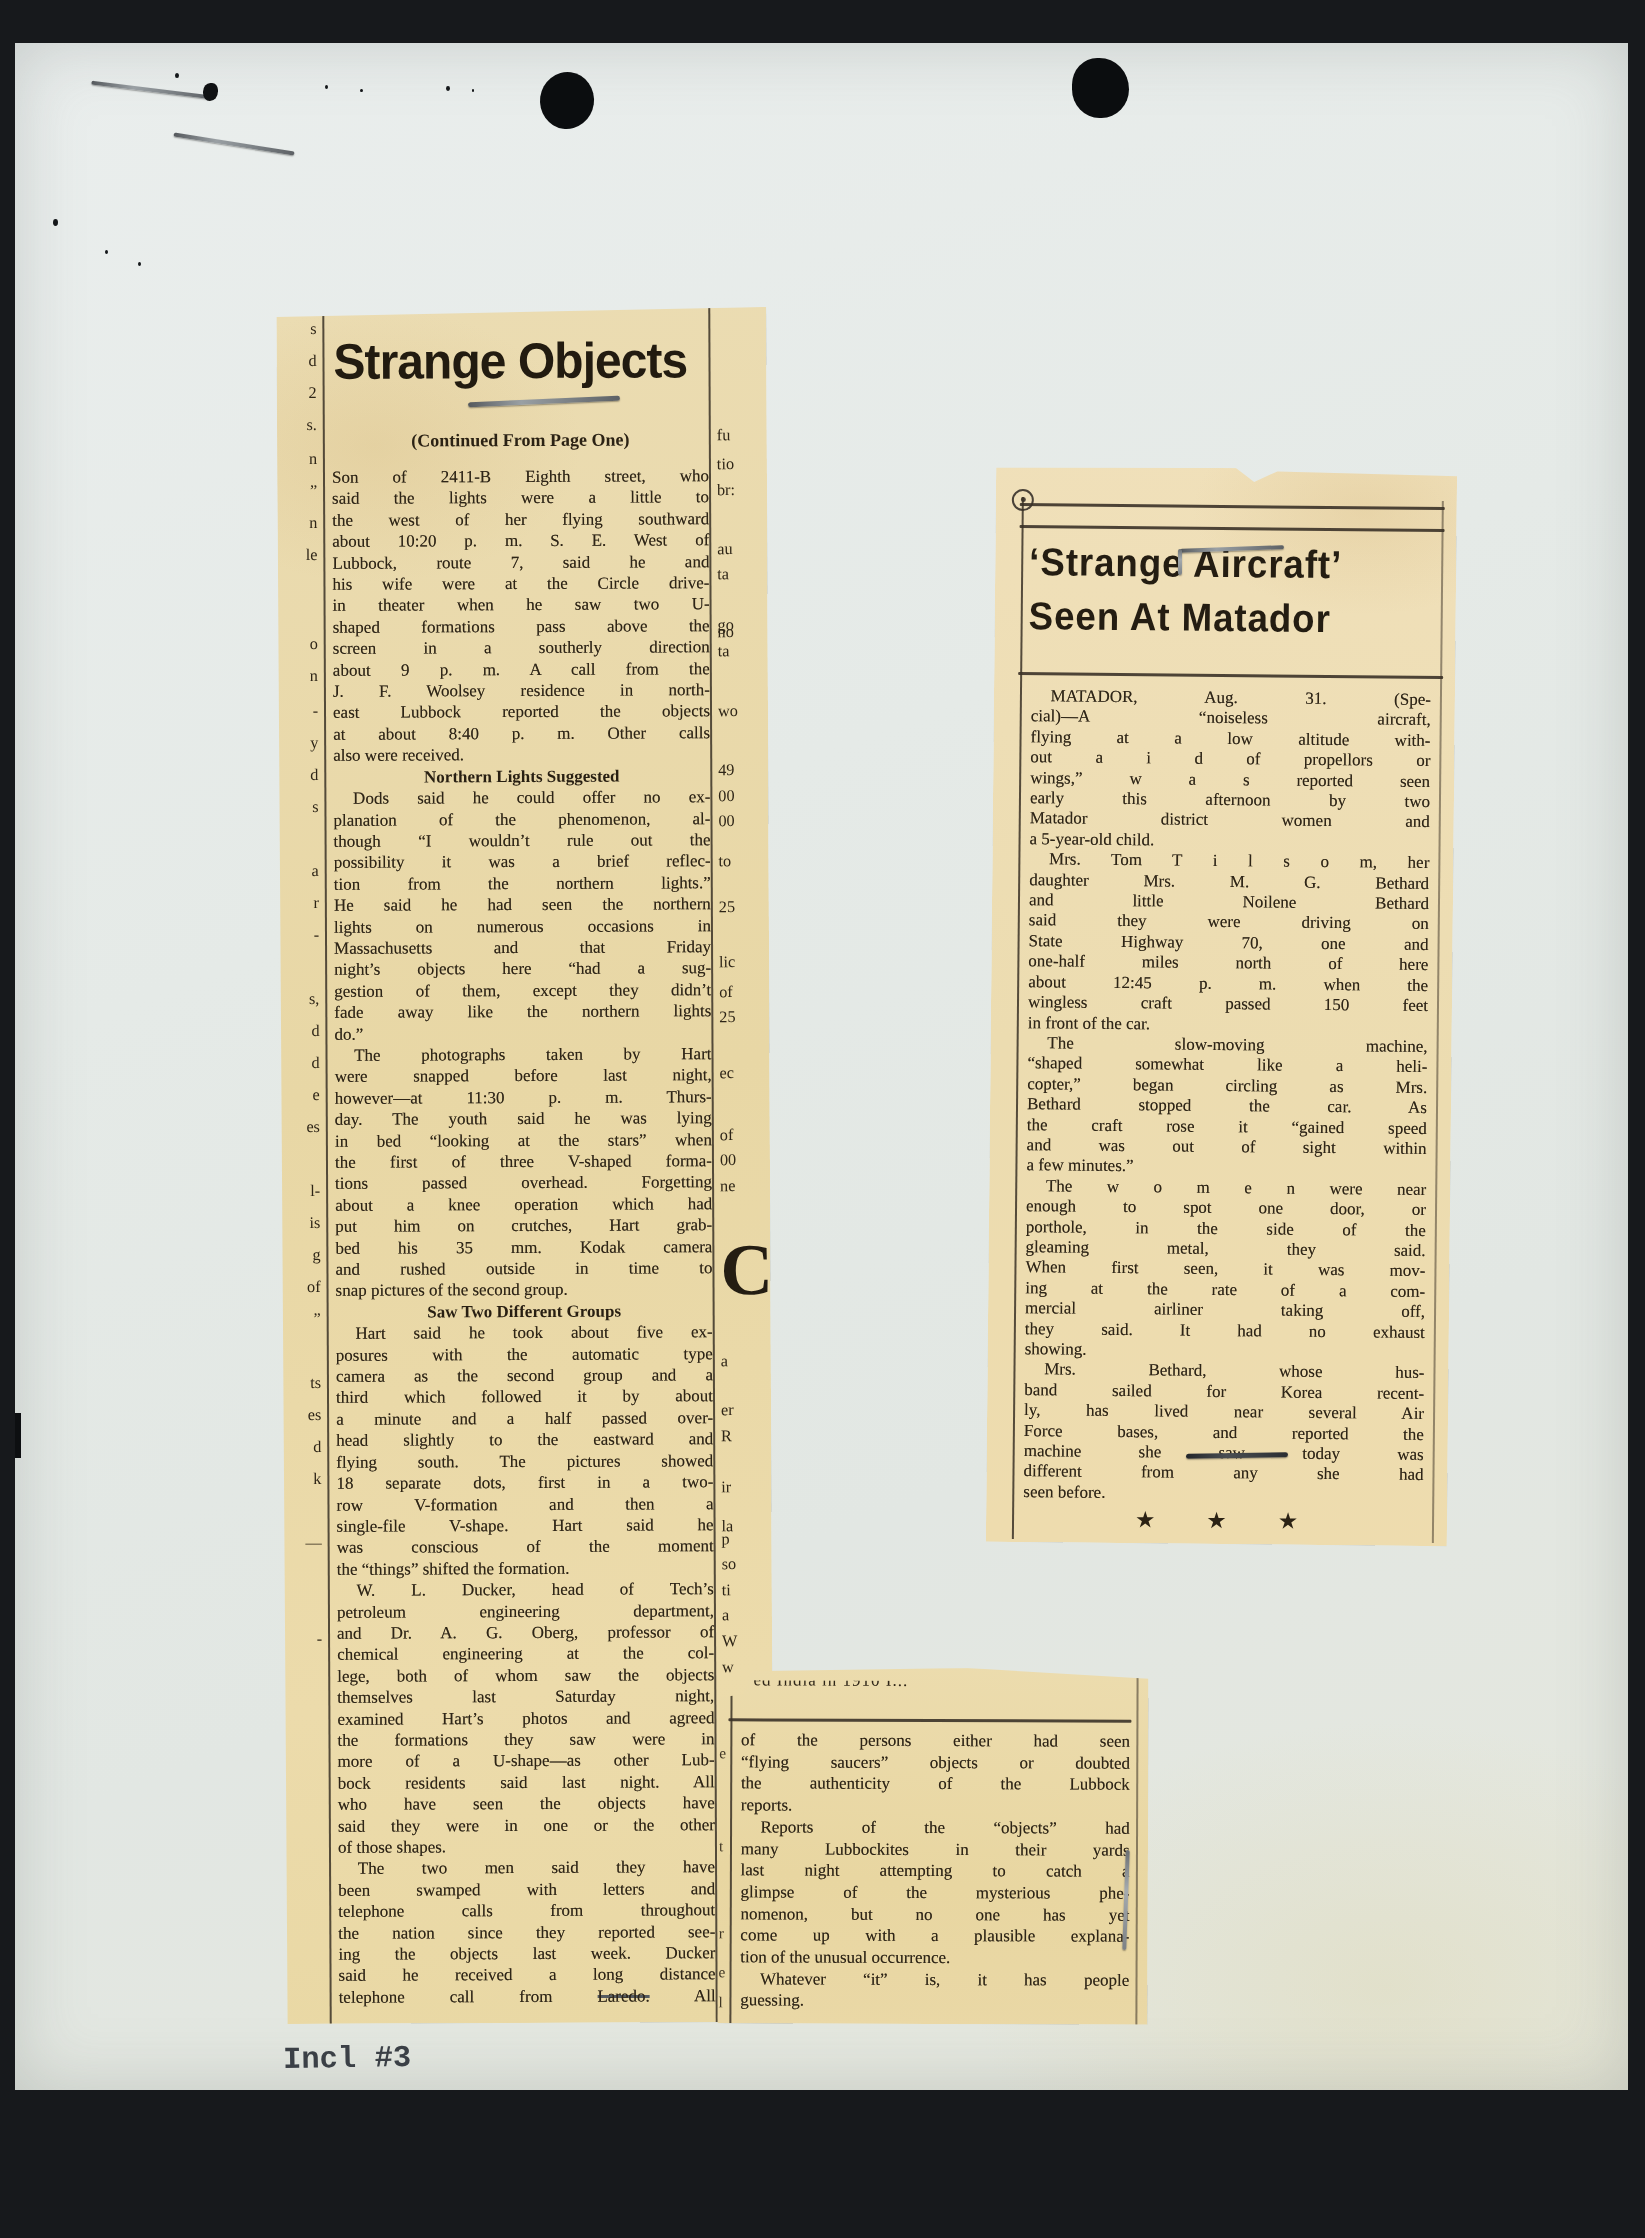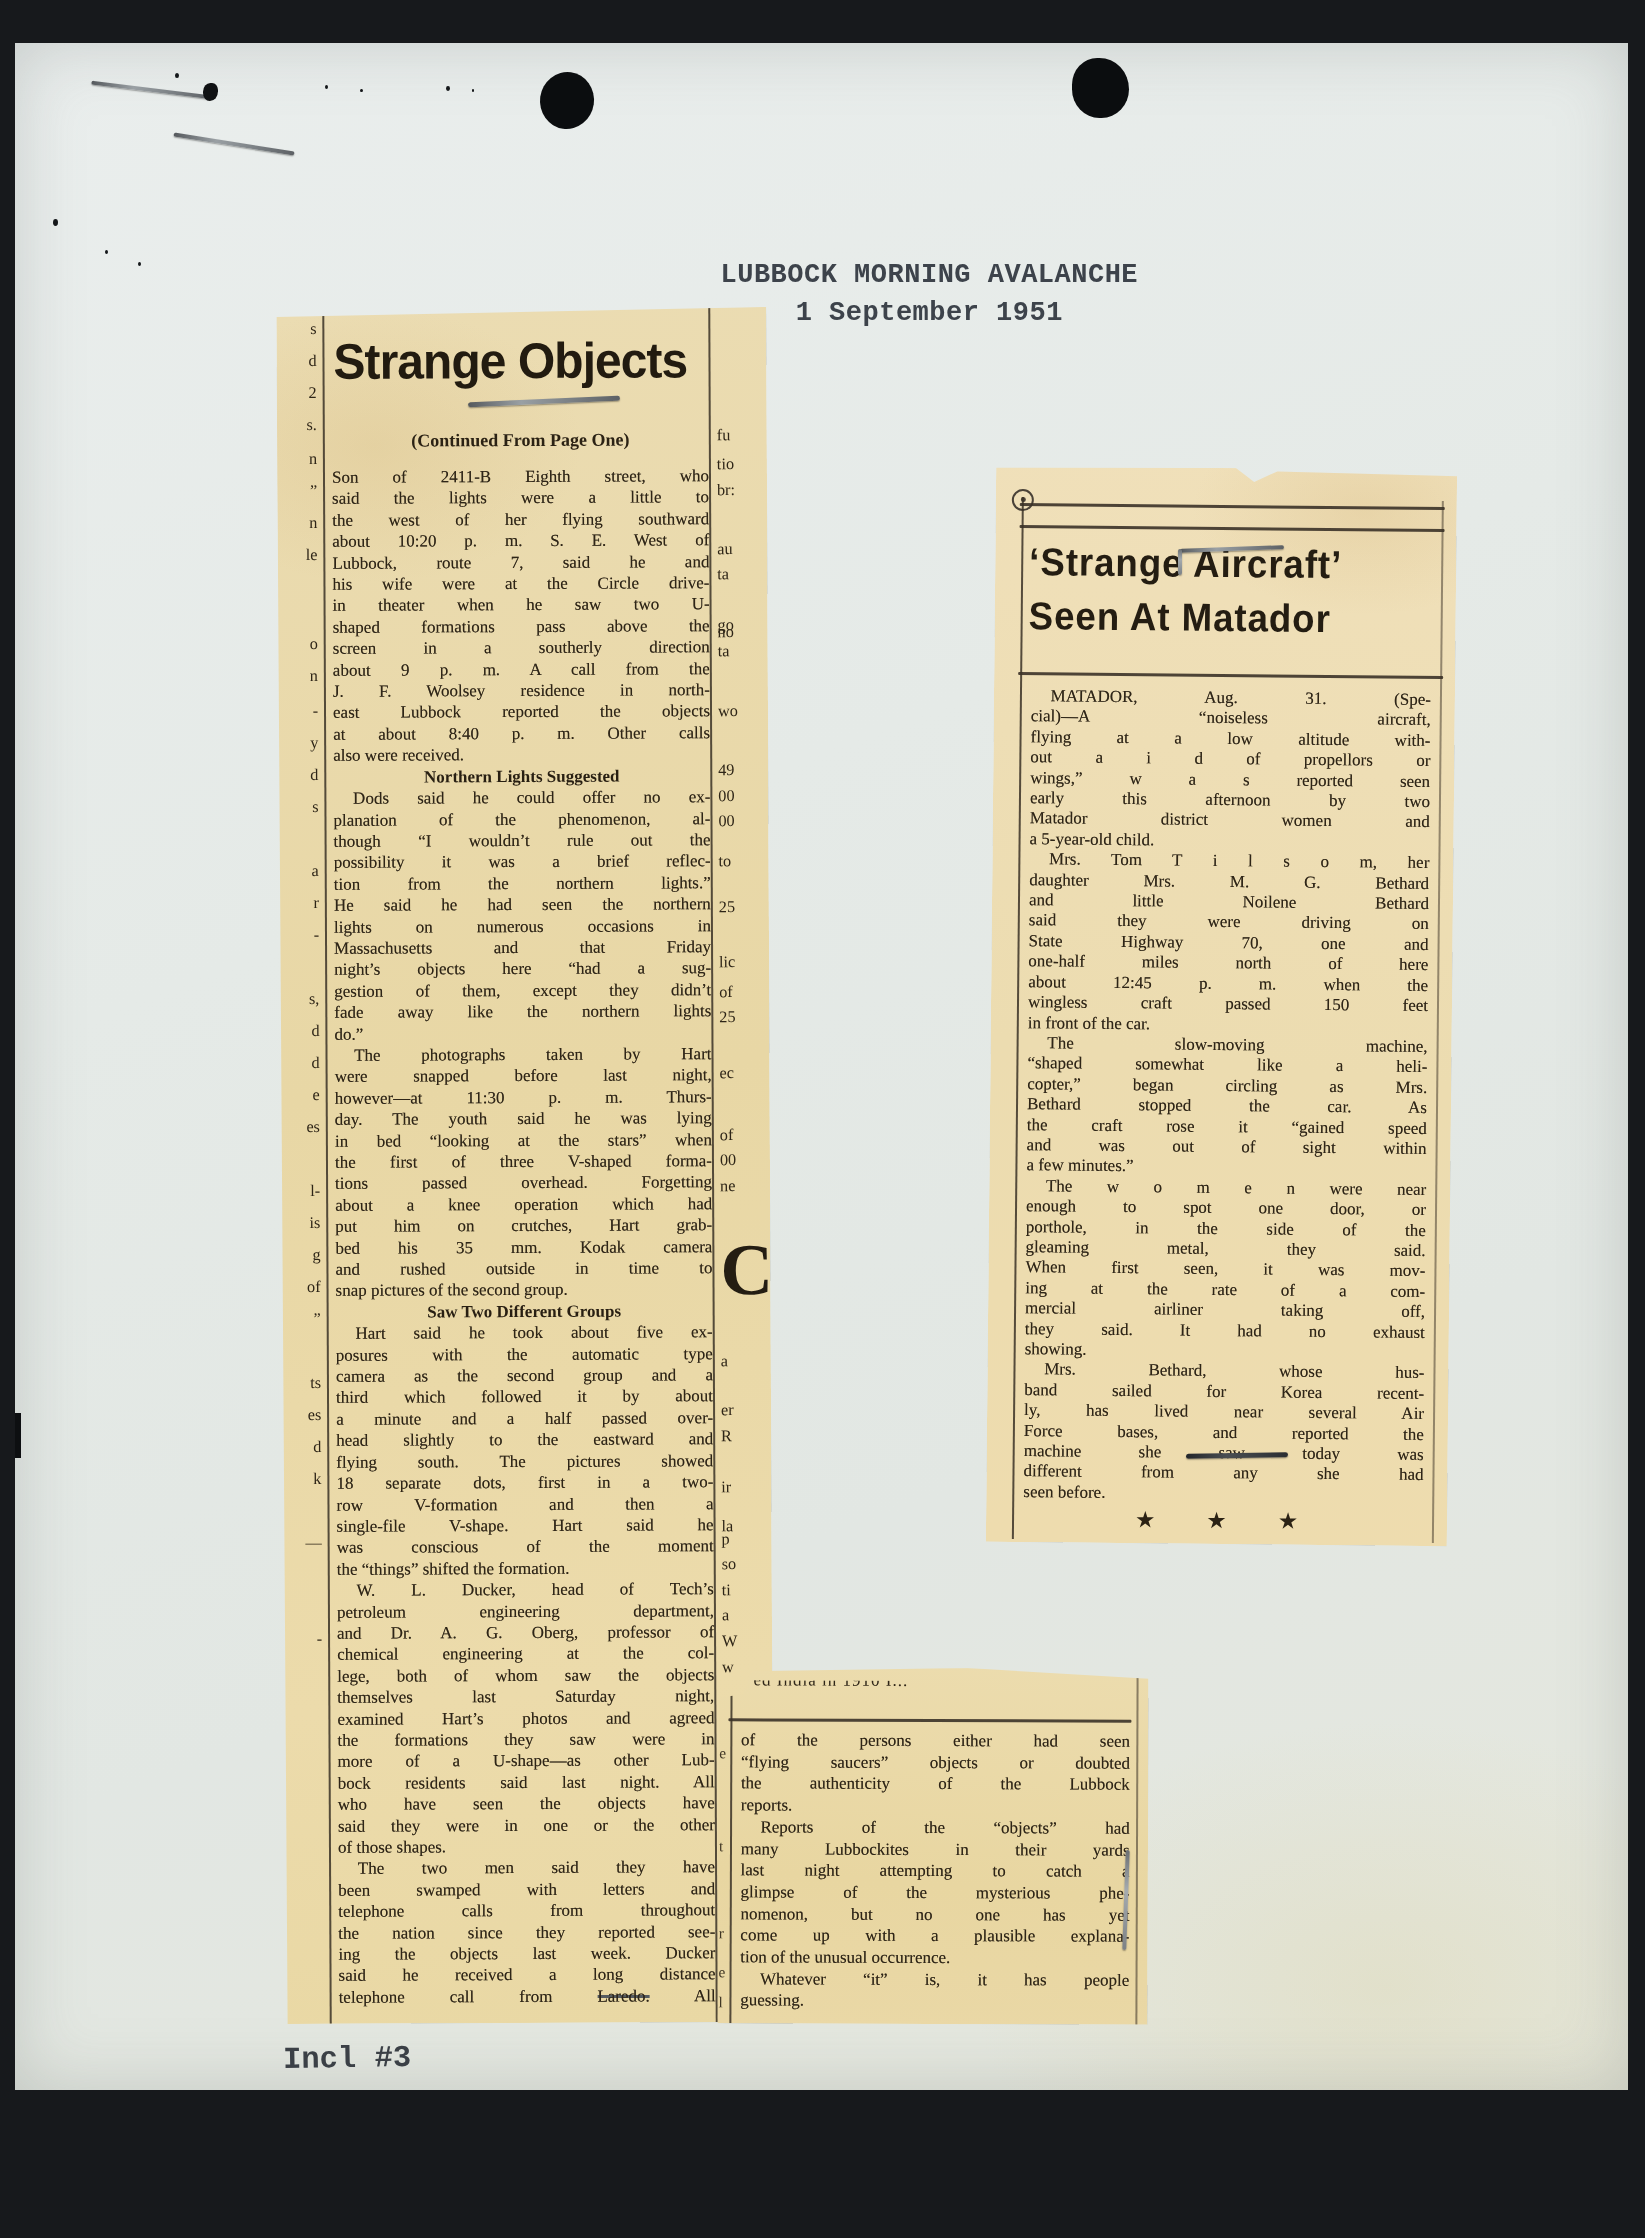--- a/index.html
+++ b/index.html
@@ -174,24 +174,20 @@
     <div class="speck" style="left:160px;top:29.6px;width:4.4px;height:5.9px;"></div>
     <div class="speck" style="left:310px;top:42px;width:3.4px;height:4.4px;"></div>
     <div class="speck" style="left:345px;top:46px;width:3px;height:3.4px;"></div>
     <div class="speck" style="left:431px;top:43px;width:3.9px;height:4.9px;"></div>
     <div class="speck" style="left:457px;top:46px;width:2.5px;height:3.4px;"></div>
     <div class="speck" style="left:38px;top:176px;width:5.4px;height:7.4px;"></div>
     <div class="speck" style="left:90px;top:207px;width:3.4px;height:4.4px;"></div>
     <div class="speck" style="left:123px;top:219px;width:3px;height:3.9px;"></div>
     <div class="dash-edge"></div>
 
-    <div class="typed-header">
-      <div class="t1">LUBBOCK MORNING AVALANCHE</div>
-      <div class="t2">1 September 1951</div>
-    </div>
 
     <div class="clipping left-clipping">
       <div class="edge-left">
           <span class="frag" style="top: 9.9px;">s</span>
           <span class="frag" style="top: 42px;">d</span>
           <span class="frag" style="top: 74px;">2</span>
           <span class="frag" style="top: 106px;">s.</span>
           <span class="frag" style="top: 140px;">n</span>
           <span class="frag" style="top: 172px;">”</span>
           <span class="frag" style="top: 204px;">n</span>

